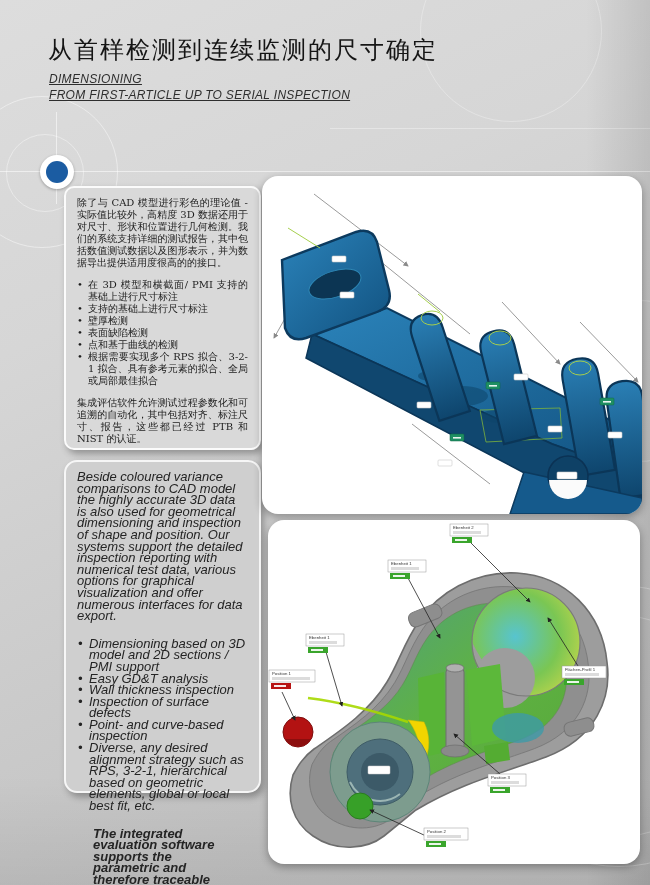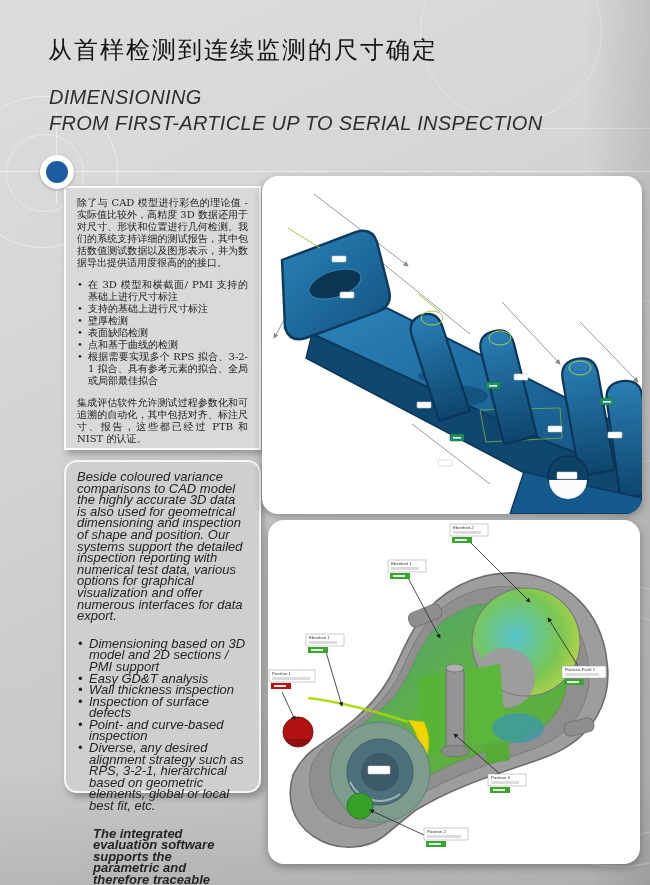--- a/index.html
+++ b/index.html
@@ -12,29 +12,29 @@
   .shade-right{right:0;top:0;width:64px;height:100%;
         background:linear-gradient(to right,rgba(0,0,0,0),rgba(0,0,0,.10));}
   .shade-bottom{left:0;bottom:0;width:100%;height:110px;
         background:linear-gradient(to bottom,rgba(0,0,0,0),rgba(0,0,0,.07));}
   .hline{height:1px;background:rgba(255,255,255,.55);}
   .vline{width:1px;background:rgba(255,255,255,.55);}
 
   .title-zh{position:absolute;left:48px;top:18px;width:580px;
         font-family:"DejaVu Serif","Liberation Serif",serif;
         font-size:24px;letter-spacing:2px;color:#151515;font-weight:400;}
-  .subtitle{position:absolute;left:49px;top:84px;color:#2e2e2e;
-        font-style:italic;font-size:20px;line-height:1.32;letter-spacing:.3px;}
+  .subtitle{position:absolute;left:49px;top:72px;color:#2e2e2e;
+        font-style:italic;font-size:12px;line-height:1.32;letter-spacing:.3px;text-decoration:underline;}
 
   .target{position:absolute;left:40px;top:155px;width:34px;height:34px;border-radius:50%;
         background:#fff;box-shadow:0 1px 3px rgba(0,0,0,.3);z-index:3;}
   .target::after{content:"";position:absolute;inset:6px;border-radius:50%;background:#1b5ca2;}
 
   .cn-panel{position:absolute;left:64px;top:186px;width:197px;height:264px;box-sizing:border-box;
-        background:#d9d9d9;border:2px solid #fbfbfb;border-radius:0;
+        background:#d9d9d9;border:2px solid #fbfbfb;border-radius:10px;
         box-shadow:3px 4px 7px rgba(0,0,0,.30);padding:9px 11px;z-index:2;
         font-family:"DejaVu Serif","Liberation Serif",serif;color:#1c1c1c;
         font-size:10px;line-height:12px;text-align:justify;}
   .cn-panel p{margin:0 0 10px 0;}
   .cn-panel p:last-child{margin:0;}
   .cn-list{list-style:none;margin:0 0 10px 0;padding:0;}
   .cn-list li{position:relative;padding-left:11px;}
   .cn-list li::before{content:"\2022";position:absolute;left:0;top:0;}
 
   .en-panel{position:absolute;left:64px;top:460px;width:197px;height:333px;box-sizing:border-box;

